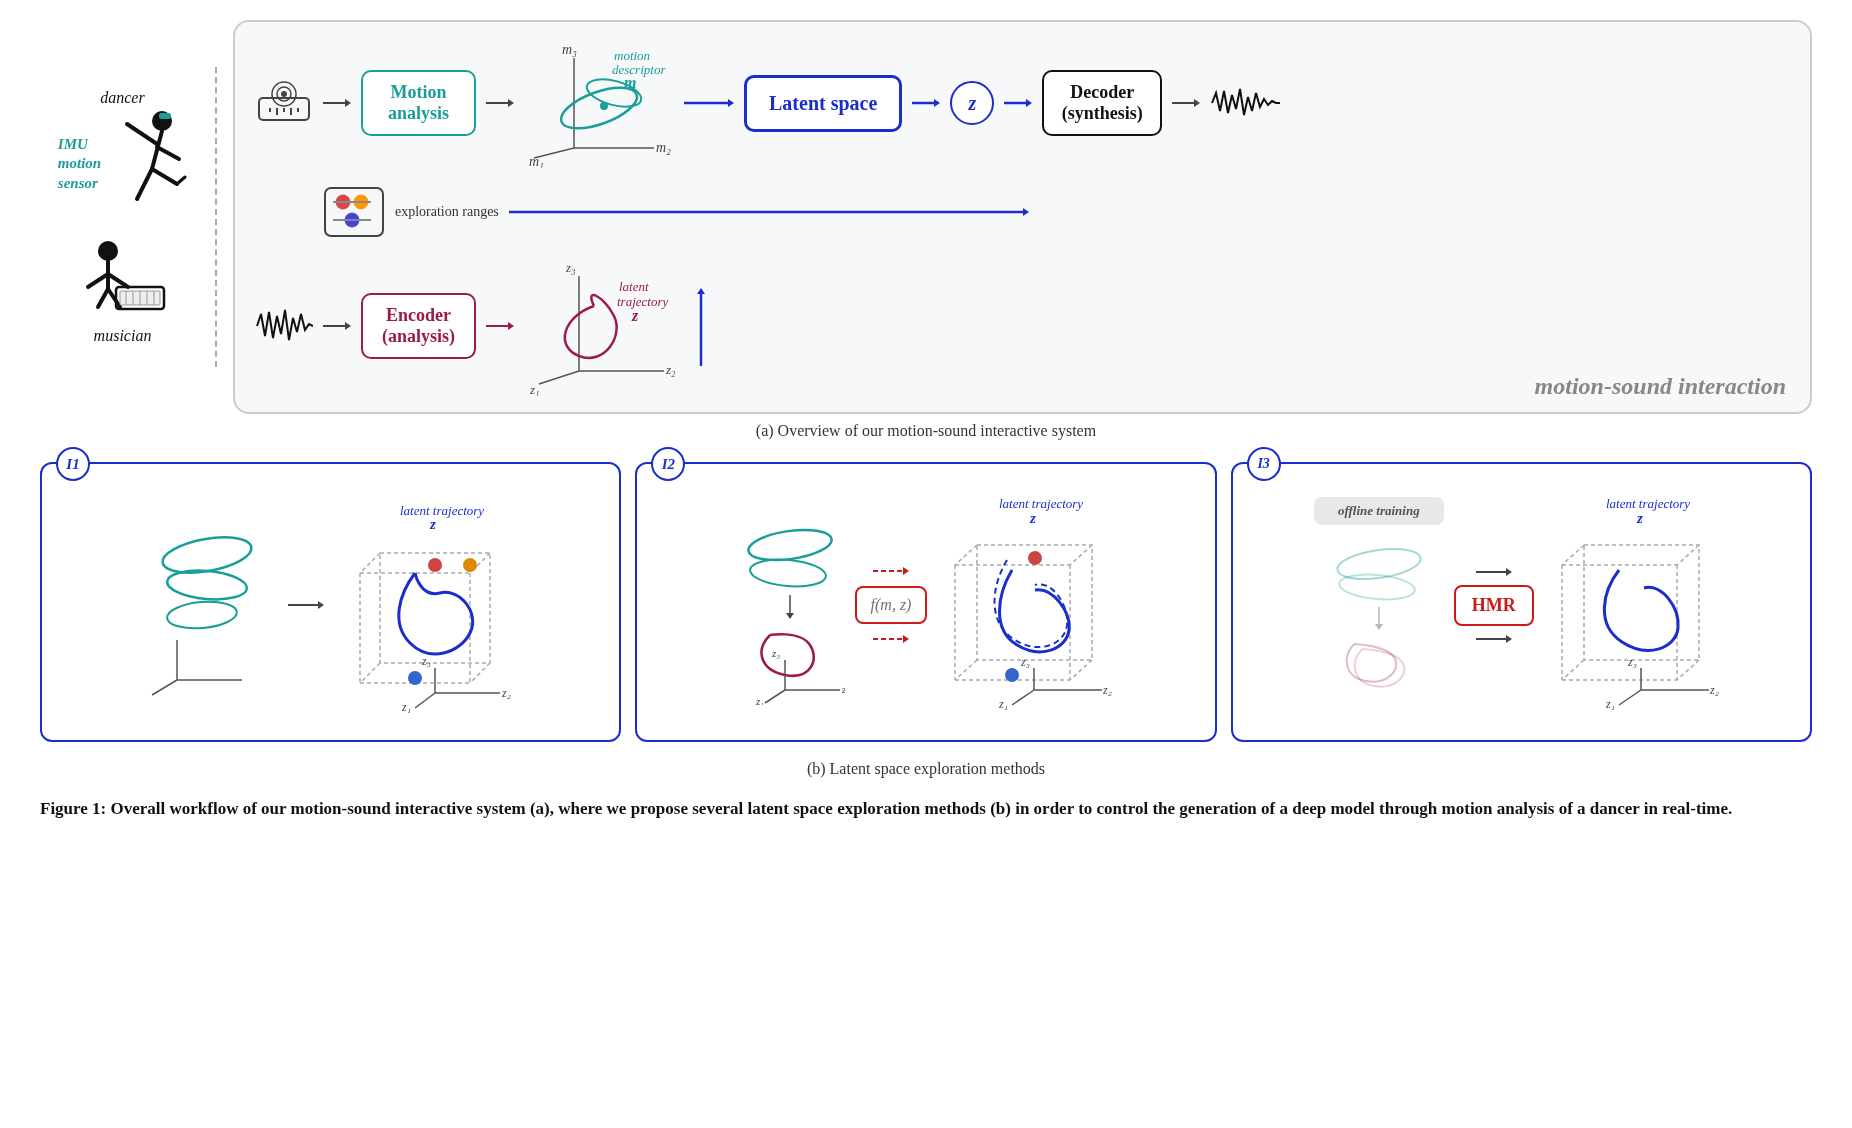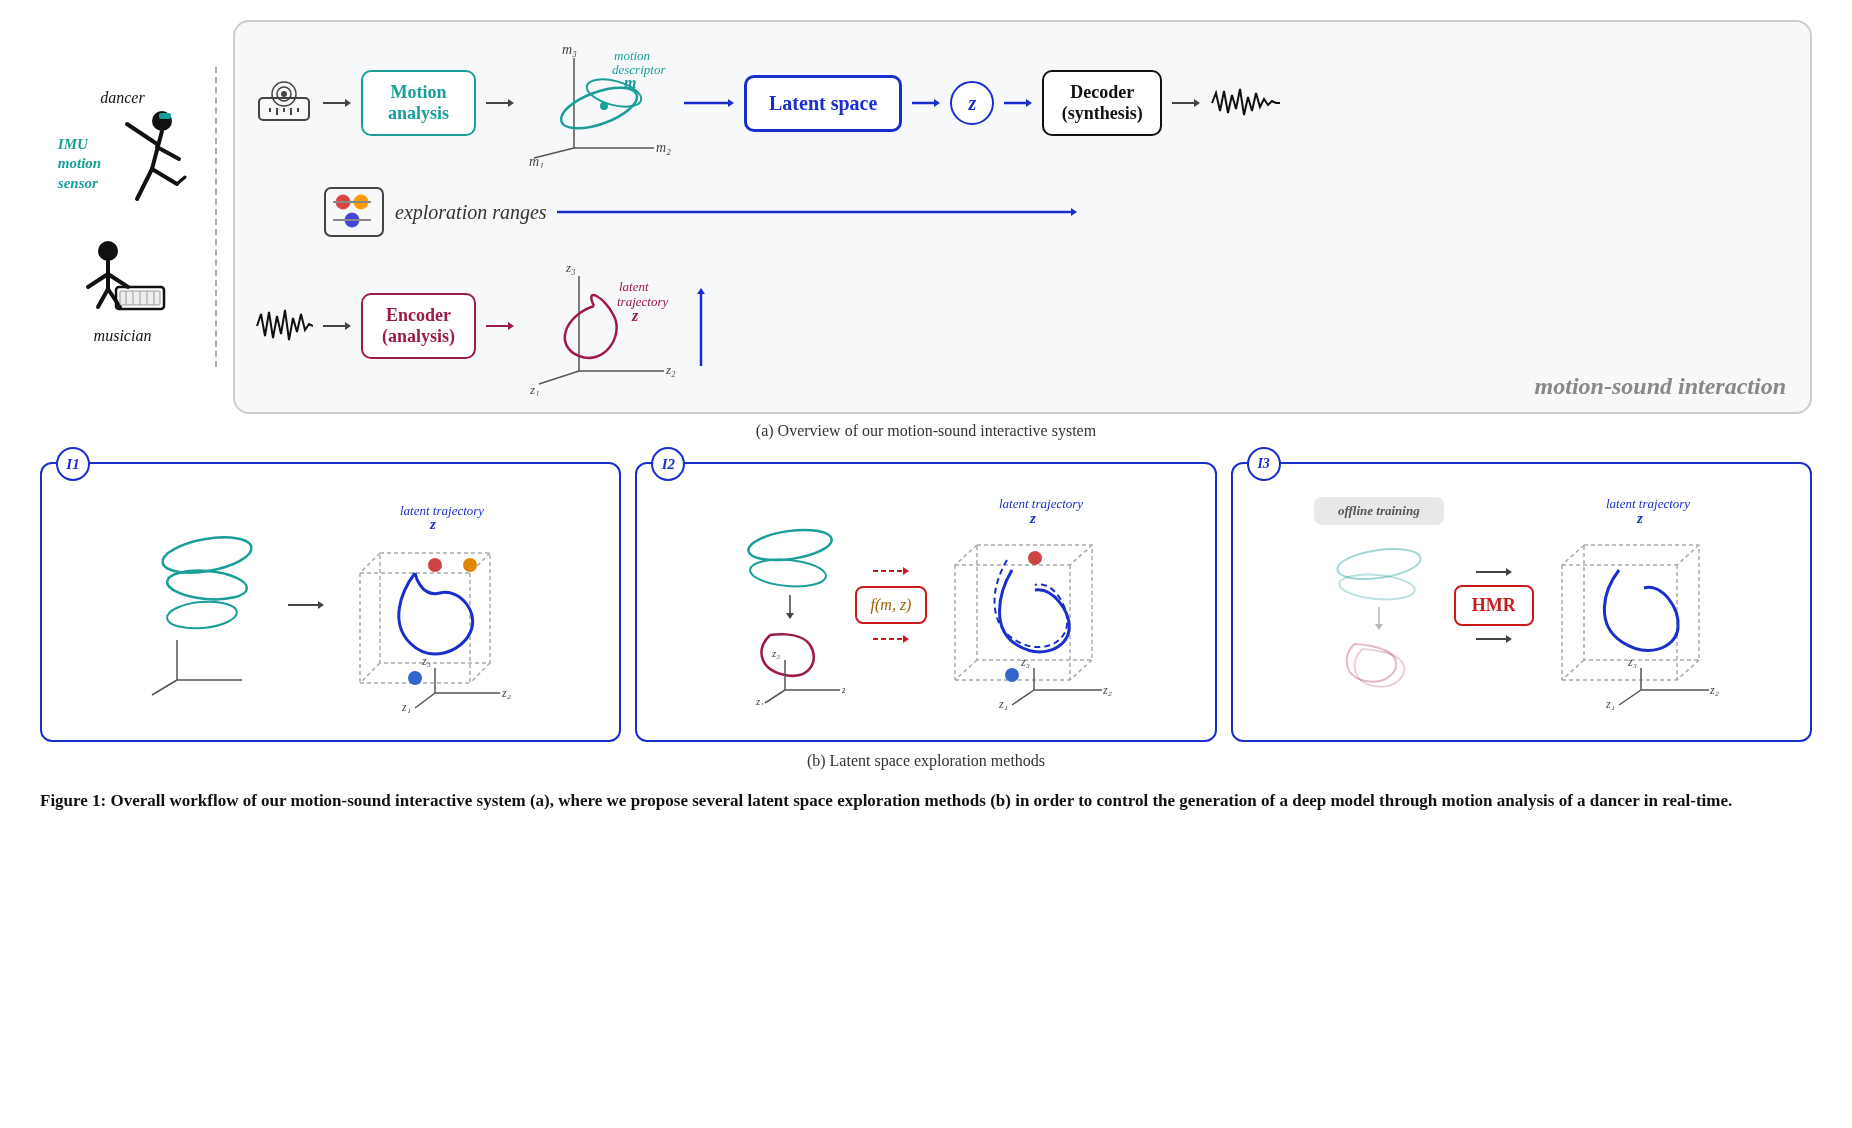--- a/index.html
+++ b/index.html
@@ -172,21 +172,21 @@
           <rect x="2" y="2" width="58" height="48" rx="6" fill="none" stroke="#444" stroke-width="2"></rect>
 
           <circle cx="20" cy="16" r="7" fill="#d44" stroke="#d44"></circle>
           <circle cx="38" cy="16" r="7" fill="#f90" stroke="#f90"></circle>
           <circle cx="29" cy="34" r="7" fill="#44d" stroke="#44d"></circle>
 
           <line x1="10" y1="16" x2="48" y2="16" stroke="#888" stroke-width="2"></line>
           <line x1="10" y1="34" x2="48" y2="34" stroke="#888" stroke-width="2"></line>
         </svg>
 
-        <span style="font-size:20px; font-style:italic; color:#333;">exploration
+        <span style="font-size:14px; color:#333;">exploration
 ranges</span>
 
         <svg width="520" height="14" viewBox="0 0 520 14">
           <line x1="0" y1="7" x2="514" y2="7" stroke="#1a2ecc" stroke-width="2.5"></line>
           <polygon points="514,3 520,7 514,11" fill="#1a2ecc"></polygon>
         </svg>
       </div>
 
       <div style="display:flex; align-items:center; gap:10px;">
 
@@ -235,21 +235,21 @@
 
     </div>
 
     <div style="position:absolute; bottom:12px; right:24px; font-size:24px; font-style:italic; font-weight:bold; color:#888;">motion-sound interaction</div>
 
   </div>
 </div>
 
 <div style="text-align:center; font-size:16px; color:#333; margin:8px 0 22px;">(a) Overview of our motion-sound interactive system</div>
 
-<div style="display:flex; gap:14px; margin-bottom:10px;border-radius:18px;">
+<div style="display:flex; gap:14px; margin-bottom:18px;border-radius:18px;">
 
   <div style="flex:1; border:2.5px solid #1a2ecc; border-radius:12px; background:#fff; padding:20px 12px 14px; position:relative; min-height:280px;">
     <div style="position:absolute; top:-17px; left:14px; width:34px; height:34px; border-radius:50%; background:#fff; border:2.5px solid #1a2ecc; display:flex; align-items:center; justify-content:center; font-size:15px; font-style:italic; font-weight:bold; color:#1a2ecc;">I1</div>
 
     <div style="display:flex; align-items:center; justify-content:center; gap:16px; height:100%;">
 
       <svg width="130" height="220" viewBox="0 0 130 220">
 
         <ellipse cx="65" cy="60" rx="45" ry="16" fill="none" stroke="#1a9e99" stroke-width="2.5" transform="rotate(-10,65,60)"></ellipse>
         <ellipse cx="65" cy="90" rx="40" ry="14" fill="none" stroke="#1a9e99" stroke-width="2.5" transform="rotate(5,65,90)"></ellipse>
@@ -321,21 +321,21 @@
           <text x="112" y="188" font-size="11" font-style="italic" fill="#444">z₂</text>
           <text x="42" y="152" font-size="11" font-style="italic" fill="#444">z₃</text>
         </svg>
       </div>
 
       <div style="display:flex; flex-direction:column; align-items:center; gap:8px;">
         <svg width="36" height="14" viewBox="0 0 36 14">
           <line x1="0" y1="7" x2="30" y2="7" stroke="#cc1a1a" stroke-width="2" stroke-dasharray="5,3"></line>
           <polygon points="30,3 36,7 30,11" fill="#cc1a1a"></polygon>
         </svg>
-        <div style="border:2.5px solid #cc1a1a; border-radius:8px; background:#fff; padding:8px 14px; font-size:16px; font-style:italic; color:#a16207; text-align:center; white-space:nowrap;">
+        <div style="border:2.5px solid #cc1a1a; border-radius:8px; background:#fff; padding:8px 14px; font-size:16px; font-style:italic; color:#737373; text-align:center; white-space:nowrap;">
           <span>f(m, z)</span>
         </div>
         <svg width="36" height="14" viewBox="0 0 36 14">
           <line x1="0" y1="7" x2="30" y2="7" stroke="#cc1a1a" stroke-width="2" stroke-dasharray="5,3"></line>
           <polygon points="30,3 36,7 30,11" fill="#cc1a1a"></polygon>
         </svg>
       </div>
 
       <svg width="185" height="230" viewBox="0 0 185 230">
 

